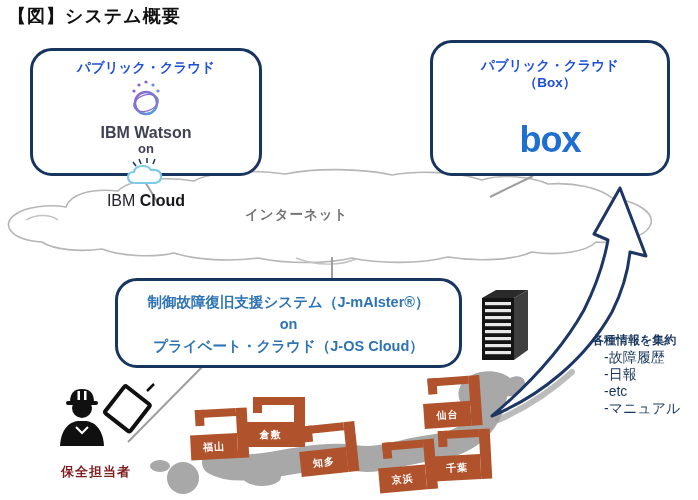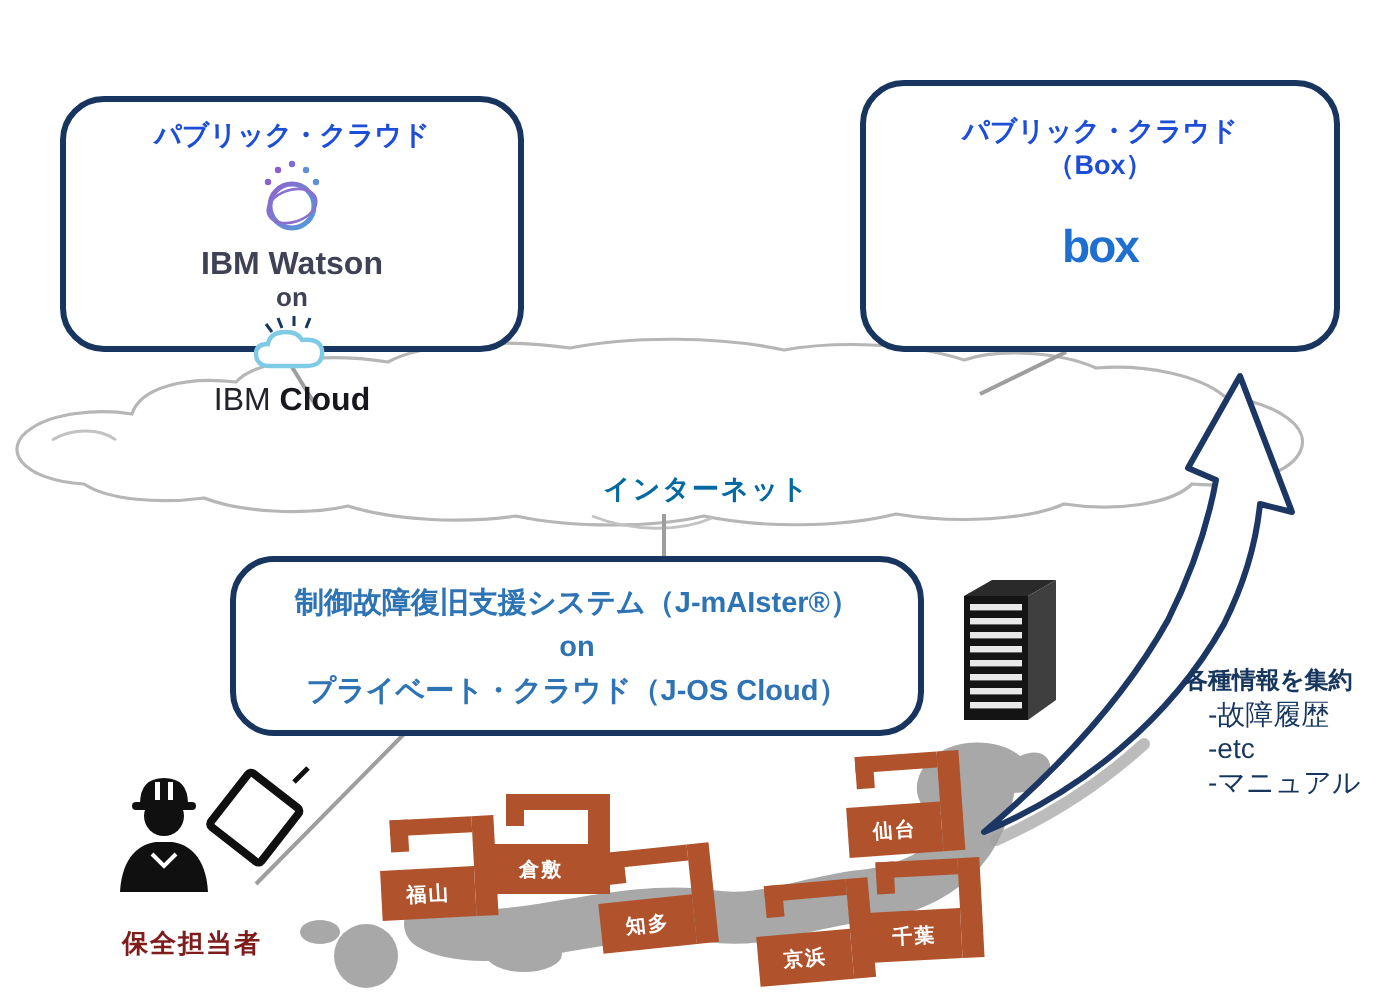--- a/index.html
+++ b/index.html
@@ -10,27 +10,27 @@
   
   .cloudbox{background:#fff;border:3px solid #17355e;border-radius:22px;box-sizing:border-box;text-align:center;z-index:2;}
   #box-ibm{left:30px;top:48px;width:232px;height:128px;padding-top:8px;}
   #box-box{left:430px;top:40px;width:240px;height:136px;padding-top:14px;}
   .cb-title{font-size:13.5px;font-weight:bold;color:#1d4ed8;line-height:17px;}
   .logo-row{display:flex;align-items:center;justify-content:center;gap:6px;margin-top:2px;flex-direction:column;}
   .watson-text{font-size:16px;font-weight:600;color:#3f4254;}
   .on-text{font-size:13px;font-weight:600;color:#3f4254;line-height:14px;}
   .ibm-text{font-size:16px;color:#23232b;}
   .ibm-cloud-bold{font-weight:bold;color:#17171d;text-align:right;}
-  .box-logo{font-size:23px;font-weight:bold;color:#1f6fd0;letter-spacing:-1px;margin-top:14px;line-height:36px;}
+  .box-logo{font-size:36px;font-weight:bold;color:#1f6fd0;letter-spacing:-1px;margin-top:31px;line-height:36px;}
   
   #box-private{left:115px;top:278px;width:347px;height:90px;padding-top:10px;z-index:2;}
   .pv-line{font-size:14.5px;font-weight:bold;color:#2e74b5;line-height:22px;}
   #server{left:478px;top:288px;width:56px;height:76px;z-index:3;}
   
-  #internet-label{left:245px;top:236px;width:160px;text-align:right;font-size:13.5px;font-weight:bold;color:#0369a1;z-index:2;letter-spacing:1px;}
+  #internet-label{left:245px;top:206px;width:160px;text-align:left;font-size:13.5px;font-weight:bold;color:#737373;z-index:2;letter-spacing:1px;}
   
   #annotation{left:592px;top:332px;width:106px;z-index:2;}
   #annotation .head{font-size:12px;font-weight:bold;color:#17365d;}
   #annotation .item{font-size:14px;color:#17365d;margin-left:12px;line-height:17px;}
   
   #person{left:48px;top:380px;width:112px;height:86px;z-index:2;}
   #person-label{left:40px;top:463px;width:112px;text-align:center;font-size:13px;font-weight:bold;color:#7f1d1d;z-index:2;letter-spacing:1px;}
   
   .factory{position:absolute;width:58px;height:50px;z-index:2;}
   .factory .f-duct{position:absolute;left:6px;top:0;width:41px;height:8px;background:#b0522b;}
@@ -83,20 +83,21 @@
     </g>
 
     <g>
       <path d="M 498,420 C 525,408 550,392 572,372" fill="none" stroke="#a0a0a0" stroke-width="6" stroke-linecap="round" opacity="0.7"></path>
       <path d="M 492,416 C 540,396 585,360 612,312 C 622,292 628,272 630,252
                L 646,256 L 620,188 L 594,234 L 608,240
                C 604,262 596,286 584,310 C 564,346 532,382 492,416 Z" fill="#ffffff" stroke="#1c3764" stroke-width="3" stroke-linejoin="round"></path>
     </g>
   </svg>
 
+  <div id="title" class="abs">【図】システム概要</div>
 
   <div id="box-ibm" class="abs cloudbox">
     <div class="cb-title">パブリック・クラウド</div>
     <div class="logo-row">
       <svg width="36" height="40" viewBox="0 0 36 40">
         <defs>
           <linearGradient id="wg" x1="0" y1="0" x2="1" y2="1">
             <stop offset="0" stop-color="#9063cd"></stop>
               <stop offset="1" stop-color="#4f9ddb"></stop>
           </linearGradient>
@@ -154,20 +155,21 @@
         <rect x="7" y="49" width="26" height="3.2"></rect>
         <rect x="7" y="56" width="26" height="3.2"></rect>
         <rect x="7" y="63" width="26" height="3.2"></rect>
       </g>
     </svg>
   </div>
 
   <div id="annotation" class="abs">
     <div class="head">各種情報を集約</div>
     <div class="item">-故障履歴</div>
+    <div class="item">-日報</div>
     <div class="item">-etc</div>
     <div class="item">-マニュアル</div>
   </div>
 
   <div id="person" class="abs">
     <svg width="112" height="86" viewBox="0 0 112 86">
       <g fill="#101010">
         <path d="M 22,22 Q 22,9 34,9 Q 46,9 46,22 Z"></path>
         <rect x="18" y="21" width="32" height="4" rx="2"></rect>
         <circle cx="34" cy="28" r="10"></circle>

